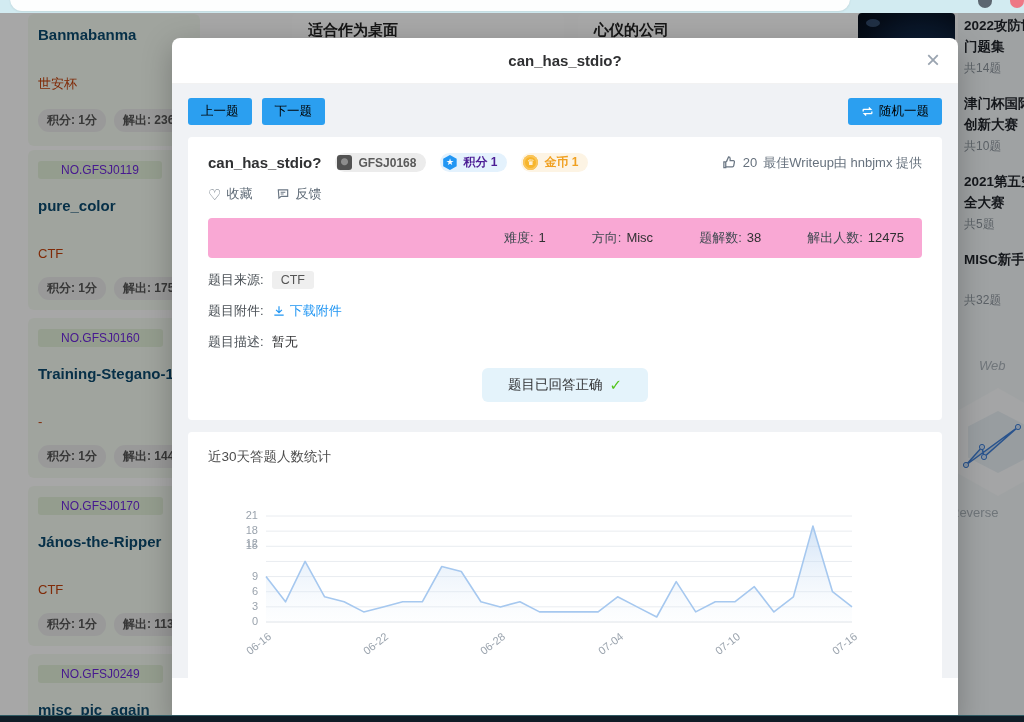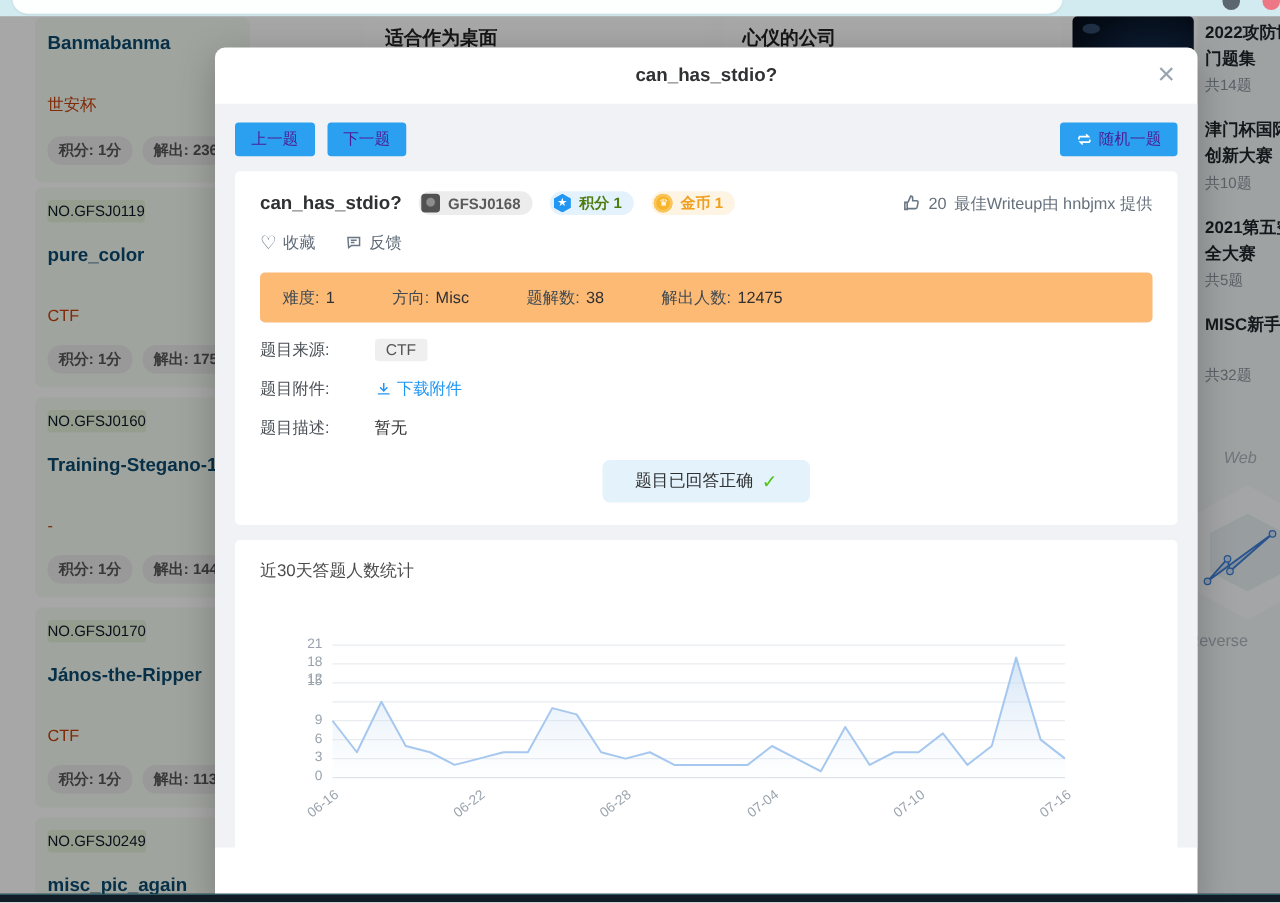--- a/index.html
+++ b/index.html
@@ -4,21 +4,21 @@
 <style>
   html,body{margin:0;padding:0;background:#fff;}
   #screen{position:relative;width:1024px;height:722px;overflow:hidden;
     font-family:"Liberation Sans","DejaVu Sans",sans-serif;background:#fff;}
   *{box-sizing:border-box;}
 
   
   .bg{position:absolute;inset:0;background:#fdfdfd;}
   .left-panel{position:absolute;left:28px;top:13px;width:172px;height:709px;}
   .bg-card{position:absolute;left:0;width:172px;background:#f3f9f0;border-radius:6px;padding:10px 10px;overflow:hidden;}
-  .bg-tag{display:inline-block;background:#e1efd8;color:#0f172a;font-size:12px;padding:2px 0;border-radius:3px;white-space:nowrap;}
+  .bg-tag{display:inline-block;background:#e1efd8;color:#6d28d9;font-size:12px;padding:2px 23px;border-radius:3px;white-space:nowrap;}
   .bg-title{font-size:15px;font-weight:bold;color:#0c4a6e;margin-top:18px;white-space:nowrap;}
   .bg-sub{font-size:13px;color:#c2410c;margin-top:32px;white-space:nowrap;}
   .bg-pills{margin-top:16px;white-space:nowrap;}
   .bg-pill{display:inline-block;background:#e9e9e9;color:#555;font-size:12px;font-weight:bold;
     padding:3px 9px;border-radius:11px;margin-right:8px;white-space:nowrap;}
   .top-card{position:absolute;top:13px;height:52px;background:#fff;border-radius:6px;padding:8px 16px;
     font-size:15px;font-weight:bold;color:#222;}
   .thumb{position:absolute;left:858px;top:13px;width:97px;height:48px;border-radius:4px;
     background:radial-gradient(circle at 65% 140%,#1c3f66 0%,#12294a 45%,#0a1628 75%,#060d18 100%);}
   .thumb::after{content:'';position:absolute;left:8px;top:6px;width:14px;height:8px;border-radius:50%;
@@ -40,51 +40,51 @@
   .m-title{text-align:center;line-height:46px;font-size:15px;font-weight:bold;color:#303133;}
   .m-close{position:absolute;right:18px;top:8px;font-size:24px;color:#9aa4b0;cursor:pointer;line-height:28px;}
   .m-tabs{position:relative;height:44px;display:flex;align-items:center;padding-left:40px;
     border-bottom:1px solid #e6e9ed;}
   .tab{position:relative;height:44px;display:flex;align-items:center;font-size:14px;font-weight:bold;
     color:#303133;margin-right:42px;cursor:pointer;white-space:nowrap;}
   .tab.active{color:#2196f3;}
   .tab.active::after{content:'';position:absolute;left:-8px;right:-8px;bottom:-1px;height:2px;background:#2196f3;}
   .m-content{position:relative;height:594px;background:#f0f2f5;padding:14px 16px 0;}
   .btn-row{display:flex;align-items:center;}
-  .btn{background:#2b9ff0;color:#4c1d95;border:none;border-radius:3px;font-size:12.5px;
+  .btn{background:#2b9ff0;color:#000000;border:none;border-radius:3px;font-size:12.5px;
     padding:5px 13px;cursor:pointer;margin-right:10px;white-space:nowrap;
     font-family:"Liberation Sans","DejaVu Sans",sans-serif;display:flex;align-items:center;gap:5px;}
   .btn-random{margin-left:auto;margin-right:0;}
   .card{background:#fff;border-radius:4px;margin-top:12px;padding:16px 20px;}
 
   .row1{display:flex;align-items:center;}
   .ch-name{font-size:15px;font-weight:bold;color:#303133;white-space:nowrap;}
   .badge{position:relative;display:inline-flex;align-items:center;height:19px;border-radius:10px;
     font-size:12px;font-weight:bold;padding:0 10px 0 23px;margin-left:14px;white-space:nowrap;}
   .badge-id{background:#ececec;color:#5a5a5a;}
   .idicon{position:absolute;left:2px;top:2px;width:15px;height:15px;border-radius:3px;
     background:radial-gradient(circle at 50% 45%,#8d8d8d 0 3px,#525252 4px);}
-  .badge-score{background:#e4f2fd;color:#4d7c0f;}
+  .badge-score{background:#e4f2fd;color:#4c1d95;}
   .hexicon{position:absolute;left:2px;top:2px;width:15px;height:15px;background:#2196f3;
     clip-path:polygon(50% 0,95% 25%,95% 75%,50% 100%,5% 75%,5% 25%);
     color:#fff;font-size:9px;line-height:15px;text-align:center;}
   .hexicon::after{content:'★';}
   .badge-coin{background:#fdf4e4;color:#f0a020;}
   .coinicon{position:absolute;left:2px;top:2px;width:15px;height:15px;border-radius:50%;
     background:#f7b52c;box-shadow:inset 0 0 0 2px #fac55a;color:#fff;font-size:8px;
     line-height:15px;text-align:center;}
   .coinicon::after{content:'♛';}
   .likes-group{margin-left:auto;display:flex;align-items:center;gap:6px;color:#66717d;font-size:13px;white-space:nowrap;}
   .row2{display:flex;align-items:center;gap:24px;margin-top:13px;color:#5f6b77;font-size:13px;}
   .row2 .act{display:inline-flex;align-items:center;gap:5px;cursor:pointer;white-space:nowrap;}
   .heart{font-size:15px;line-height:13px;}
-  .stats{display:flex;gap:46px;background:#fdba74;border-radius:4px;padding:11px 18px;margin-top:15px;
-    font-size:13px;color:#404a52;white-space:nowrap;}
+  .stats{display:flex;gap:46px;background:#f9a8d4;border-radius:4px;padding:11px 18px;margin-top:15px;
+    font-size:13px;color:#404a52;white-space:nowrap;justify-content:flex-end;}
   .stat .sv{margin-left:5px;color:#303133;}
-  .inforow{display:flex;margin-top:13px;font-size:13px;color:#4a5056;white-space:nowrap;gap:28px;}
+  .inforow{display:flex;margin-top:13px;font-size:13px;color:#4a5056;white-space:nowrap;}
   .srctag{background:#efefef;color:#555;border-radius:3px;padding:2px 9px;margin-left:8px;font-size:12.5px;}
   .iv{margin-left:8px;color:#303133;}
   .alink{margin-left:8px;color:#2196f3;display:inline-flex;align-items:center;gap:4px;cursor:pointer;}
   .success-wrap{text-align:center;margin-top:17px;margin-bottom:2px;}
   .success{display:inline-flex;align-items:center;gap:7px;background:#e4f3fb;border-radius:6px;
     padding:8px 26px;font-size:13.5px;color:#303133;white-space:nowrap;}
   .check{color:#52c41a;font-weight:bold;font-size:15px;}
 
   .card2{height:300px;position:relative;}
   .c2-title{font-size:13.5px;color:#4c4c4c;white-space:nowrap;}

